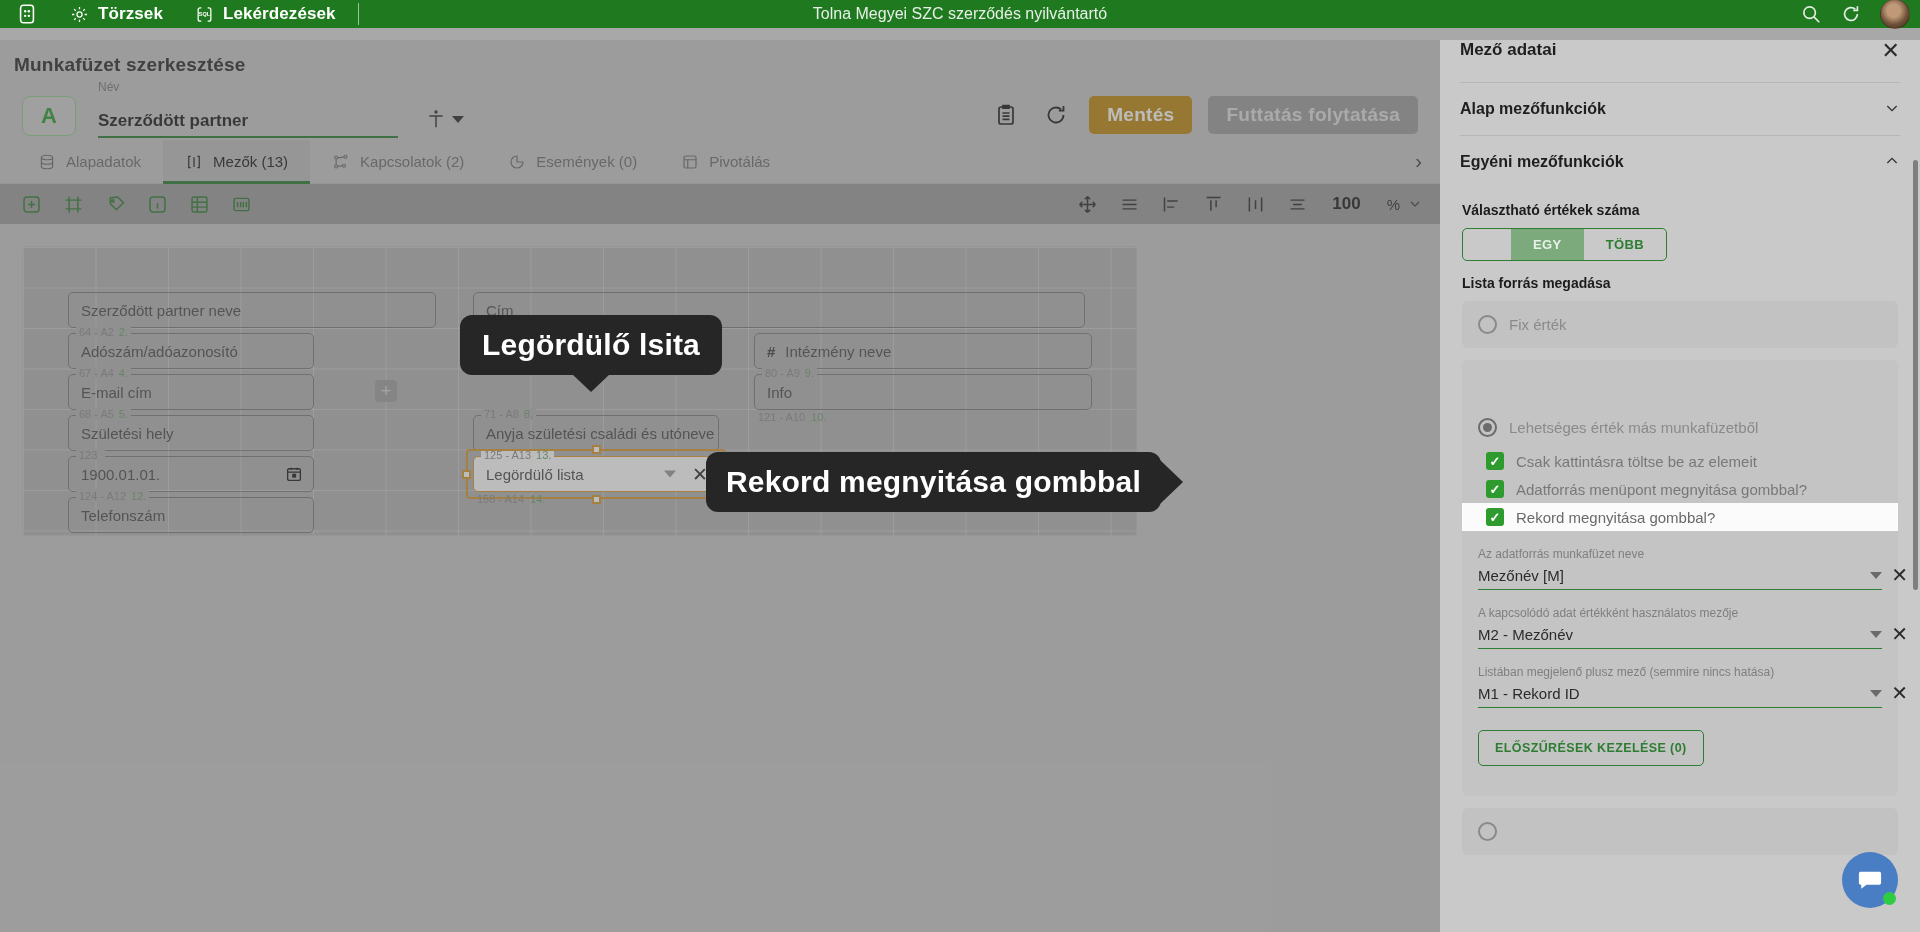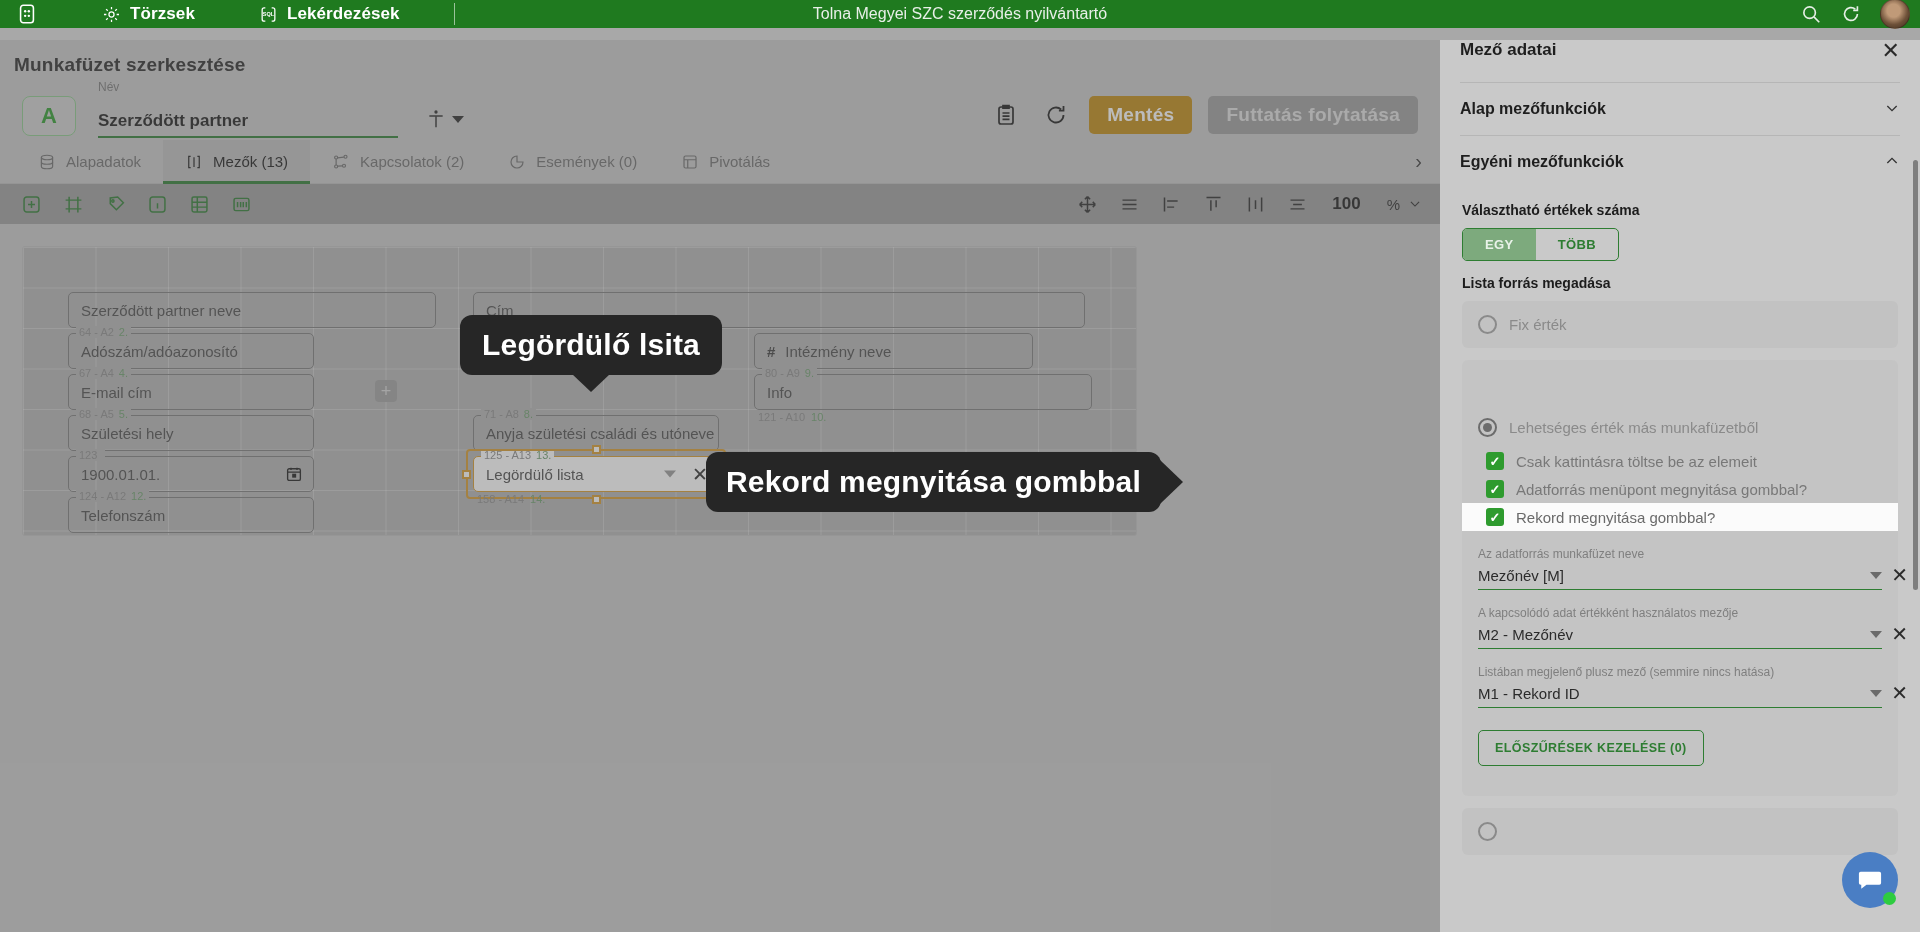--- a/index.html
+++ b/index.html
@@ -8,21 +8,21 @@
     width: 1920px; height: 932px;
     overflow: hidden;
     font-family: "Liberation Sans", sans-serif;
     background: #a8a8a8;
   }
   #root { position: relative; width: 1920px; height: 932px; }
 
   
   .topbar {
     position: absolute; left: 0; top: 0; width: 1920px; height: 28px;
-    background: #1f7a1f; color: #fff; display: flex; align-items: center; gap: 32px;
+    background: #1f7a1f; color: #fff; display: flex; align-items: center;
   }
   .topbar .grid-btn { width: 54px; display: flex; align-items: center; justify-content: center; }
   .topbar .navitem {
     display: flex; align-items: center; gap: 9px;
     padding: 0 16px; height: 40px; font-size: 17px; font-weight: 700;
     color: #ffffff; letter-spacing: .1px;
   }
   .topbar .divider { width: 1px; height: 22px; background: rgba(255,255,255,.55); margin: 0 6px; }
   .topbar .title {
     position: absolute; left: 0; right: 0; text-align: center;
@@ -145,21 +145,21 @@
     font-size: 16px; font-weight: 700; color: #1e1e1e; cursor: pointer;
   }
   .chev { margin-left: auto; color: #333; font-size: 13px; }
   .sec { padding: 0 22px; }
   .sec h4 { font-size: 14px; font-weight: 700; color: #1c1c1c; margin: 14px 0 10px; }
   .toggle { display: inline-flex; border: 1px solid #2e7d32; border-radius: 5px; overflow: hidden; }
   .toggle span {
     padding: 8px 22px; font-size: 13px; font-weight: 700; letter-spacing: .4px; cursor: pointer;
     color: #2e7d32; background: transparent;
   }
-  .toggle span.on { background: #7daa7d; color: #e9f2e9; }
+  .toggle span.on { background: #7daa7d; color: #e9f2e9; margin-left: 48px; }
   .radio-card { background: #c2c2c2; border-radius: 6px; padding: 14px 16px; margin-bottom: 12px; }
   .radio-card.active { background: #c4c4c4; }
   .radio-line { display: flex; align-items: center; gap: 12px; font-size: 15px; color: #8a8a8a; }
   .rbt { width: 19px; height: 19px; border: 2px solid #8a8a8a; border-radius: 50%; position: relative; flex: none; }
   .rbt.sel { border-color: #6c6c6c; }
   .rbt.sel::after { content: ""; position: absolute; inset: 3px; border-radius: 50%; background: #6c6c6c; }
   .chk-line { display: flex; align-items: center; gap: 12px; font-size: 15px; color: #787878; padding: 5px 0 5px 8px; }
   .chk-line.hl { background: #fbfbfb; margin: 0 -16px; padding-left: 24px; padding-right: 16px; color: #6a6a6a; }
   .cbx {
     width: 18px; height: 18px; border-radius: 3px; background: #2e9b2e; flex: none;
@@ -476,21 +476,21 @@
           <div class="sel-frame" style="left: 443px; top: 202px; width: 260px; height: 50px;"></div>
           <div class="handle" style="left: 439px; top: 223px;"></div>
           <div class="handle" style="left: 699px; top: 223px;"></div>
           <div class="handle" style="left: 569px; top: 198px;"></div>
           <div class="handle" style="left: 569px; top: 248px;"></div>
           <div class="dots" style="left: 714px; top: 220px;">
             <i></i>
             <i></i>
             <i></i>
           </div>
-          <div class="fld" style="left: 731px; top: 86px; width: 279px; height: 36px;">
+          <div class="fld" style="left: 731px; top: 86px; width: 338px; height: 36px;">
             <span class="txt hash">Intézmény neve</span>
           </div>
           <div class="fld" style="left: 731px; top: 127px; width: 338px; height: 36px;">
             <span class="tag">80 - A9<em>9.</em></span>
             <span class="txt">Info</span>
           </div>
           <div class="small-label" style="left: 735px; top: 164px;">121 - A10<em>10.</em></div>
           <div class="small-label" style="left: 454px; top: 246px;">158 - A14<em>14.</em></div>
           <div class="plus-chip" style="left: 352px; top: 133px;">+</div>
         </div>

